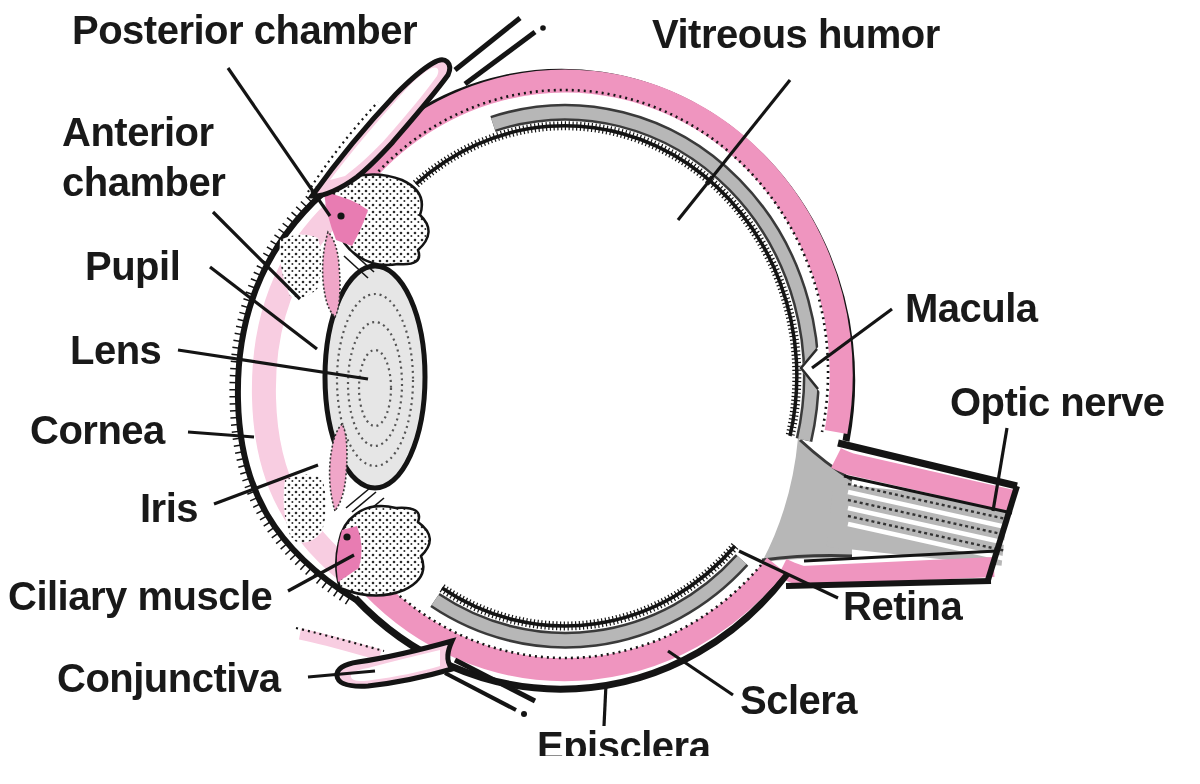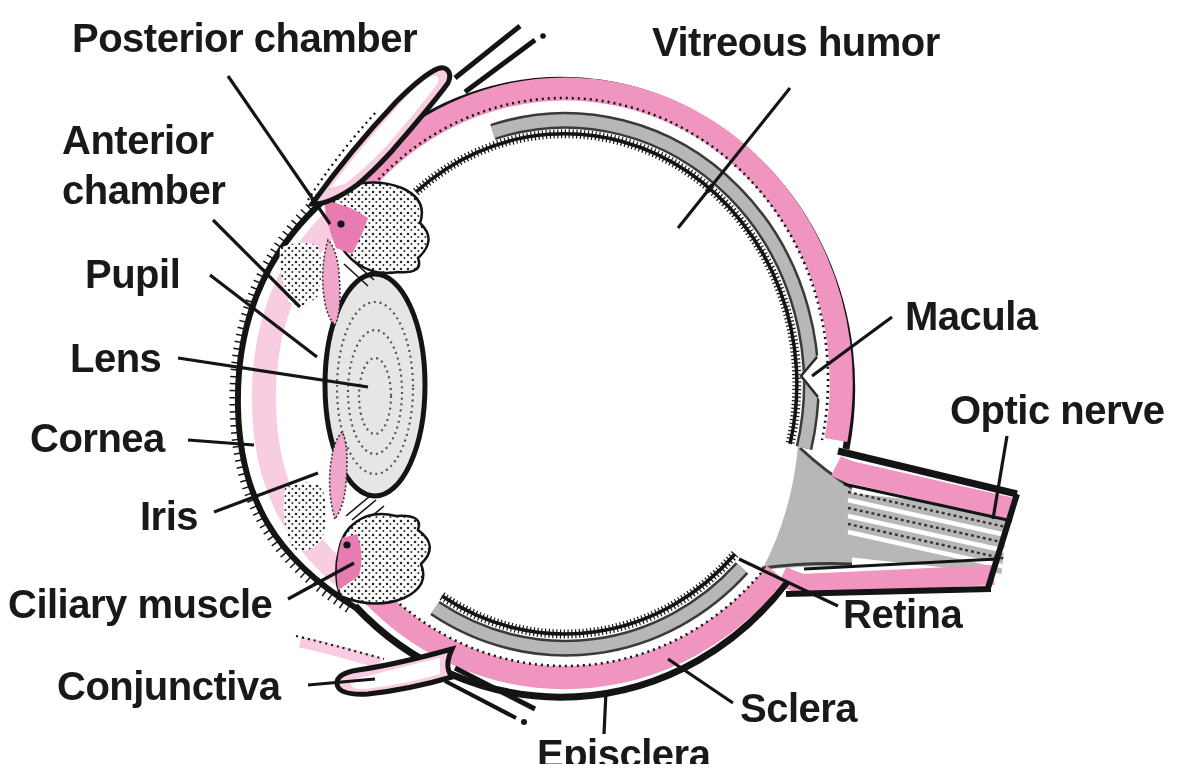--- a/index.html
+++ b/index.html
@@ -1,17 +1,17 @@
 <!DOCTYPE html>
 <html style="--sclera-pink: #ef95bf; --cornea-pink: #f8cde1; --deep-pink: #e87cb2; --iris-pink: #f0a6c8; --retina-gray: #b7b7b7; --retina-edge: #3a3a3a; --lens-gray: #e6e6e6; --ink: #141414; --label-color: #191919;"><head>
 <meta charset="utf-8">
 <style>
   html,body{margin:0;padding:0;background:#fff;}
   .stage{position:relative;width:1200px;height:756px;background:#fff;overflow:hidden;
-         font-family:"Liberation Sans", sans-serif;margin-top:8px;}
+         font-family:"Liberation Sans", sans-serif;}
   svg{display:block;}
   .label{font-family:"Liberation Sans", sans-serif;font-weight:bold;font-size:40px;
          fill:var(--label-color,#191919);letter-spacing:-0.5px;}
   .leader{stroke:var(--ink,#141414);stroke-width:3.2;fill:none;stroke-linecap:butt;}
   .ink{stroke:var(--ink,#141414);fill:none;}
   .sclera-stroke{stroke:var(--sclera-pink,#ef95bf);fill:none;}
   .cornea-stroke{stroke:var(--cornea-pink,#f8cde1);fill:none;}
   .gray-stroke{stroke:var(--retina-gray,#b7b7b7);fill:none;}
   .grayedge-stroke{stroke:var(--retina-edge,#3a3a3a);fill:none;}
 </style>

